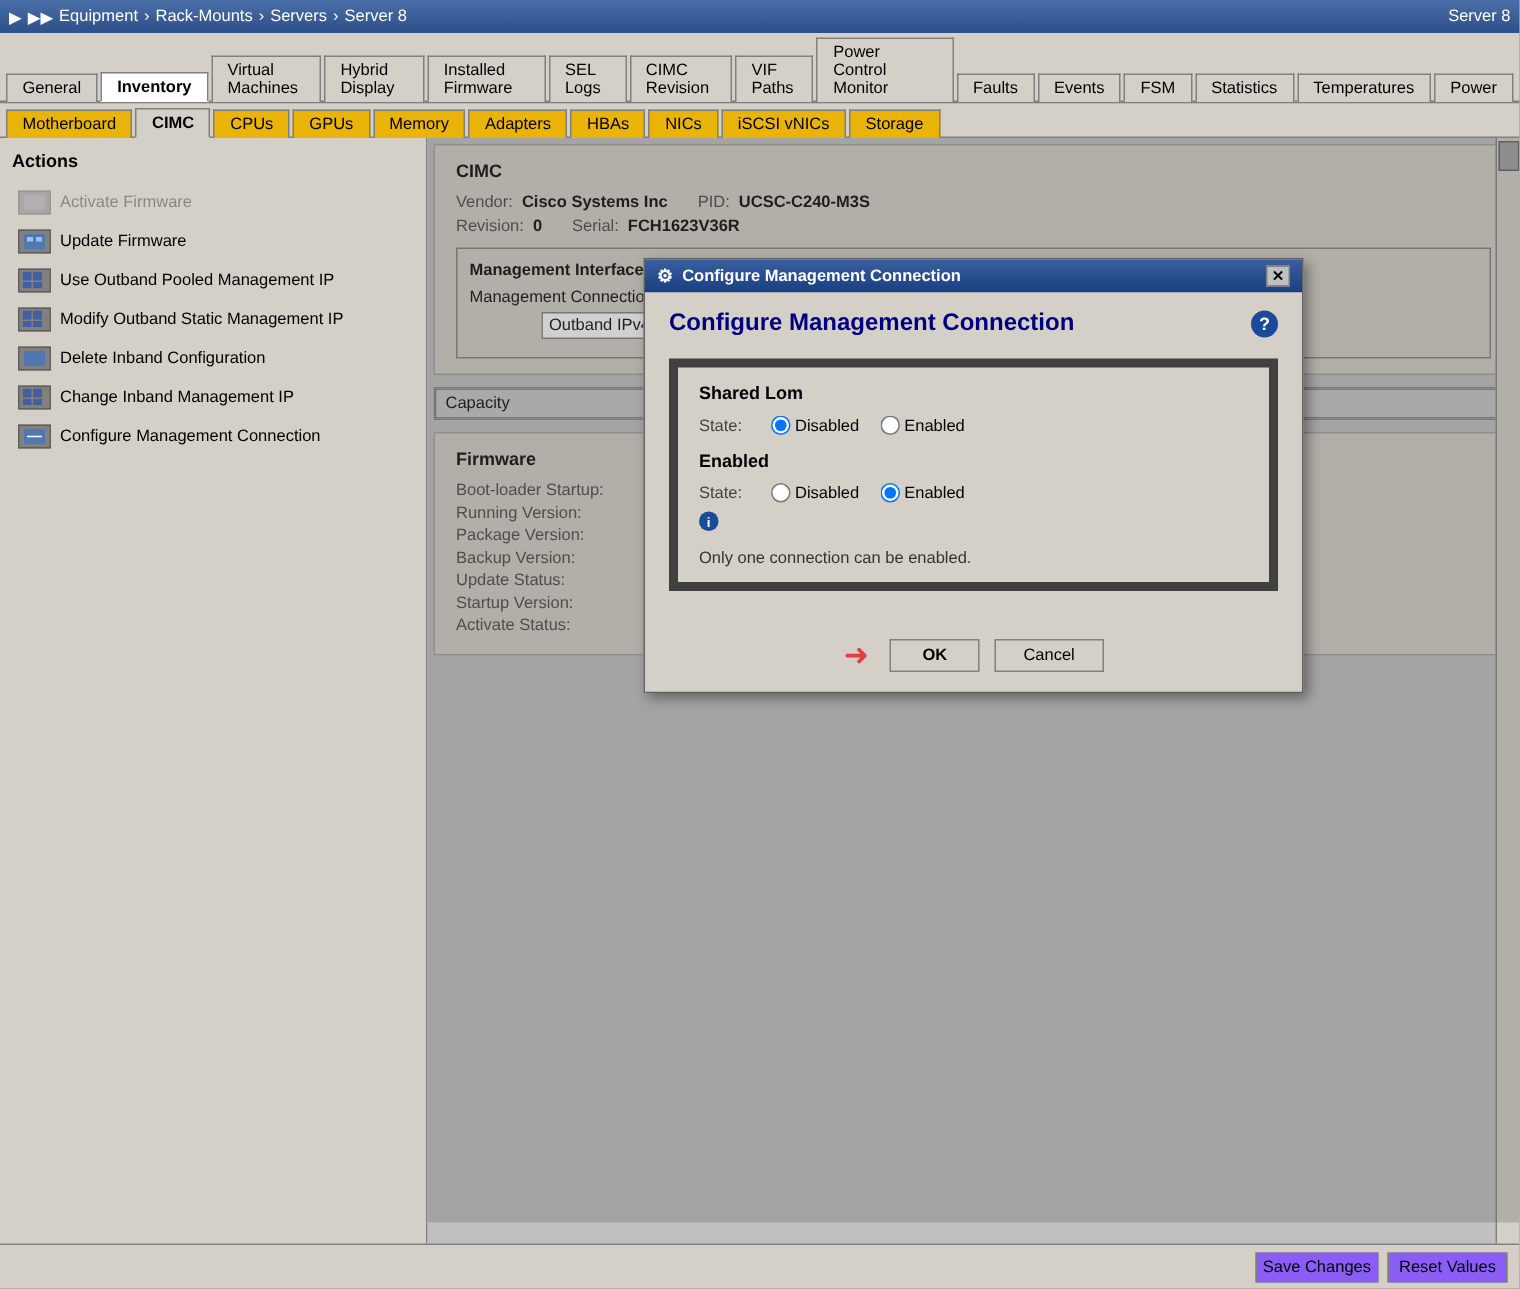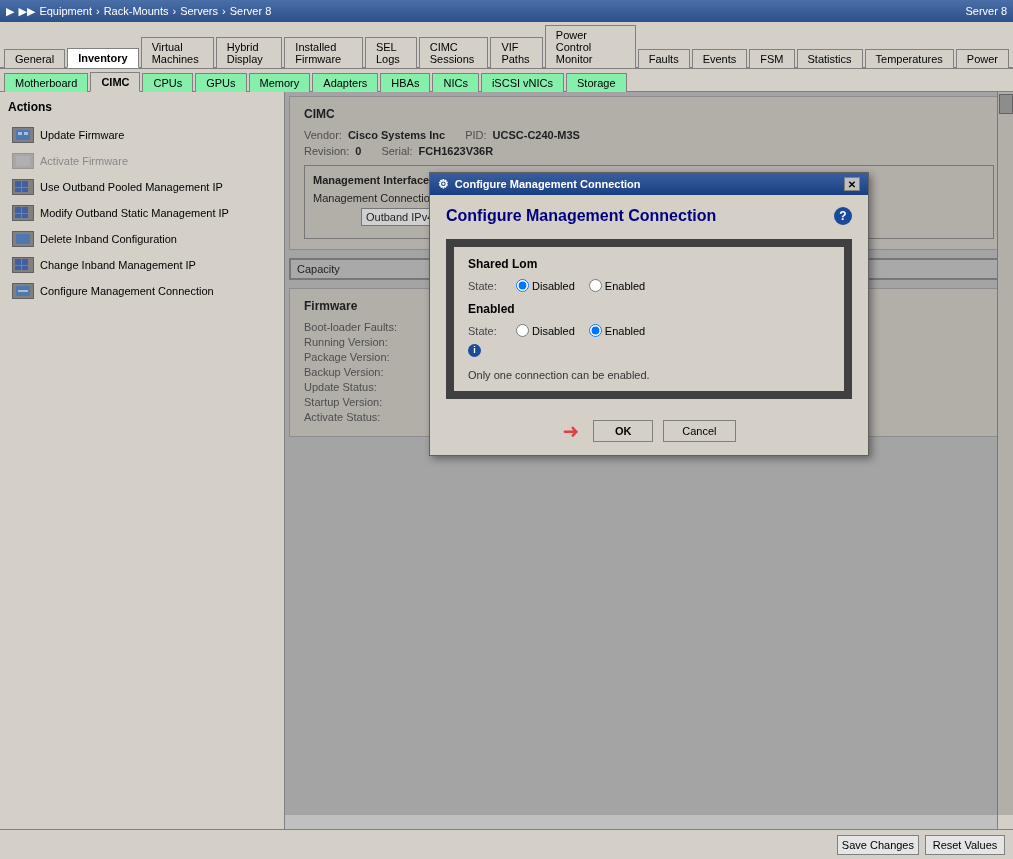--- a/index.html
+++ b/index.html
@@ -49,21 +49,21 @@
     .sub-tabs {
       background: #d4d0c8;
       border-bottom: 1px solid #808080;
       display: flex;
       align-items: flex-end;
       padding: 2px 4px 0 4px;
       gap: 2px;
     }
     .sub-tab {
       padding: 3px 10px;
-      background: #86efac;
+      background: #eab308;
       border: 1px solid #808080;
       border-bottom: none;
       cursor: pointer;
       color: #000;
       font-size: 11px;
       position: relative;
       top: 1px;
     }
     .sub-tab.active {
       background: #d4d0c8;
@@ -201,21 +201,21 @@
       padding: 0 8px;
       gap: 6px;
       position: absolute;
       bottom: 0;
       left: 0;
       right: 0;
     }
     .btn {
       padding: 3px 4px;
       border: 1px solid #808080;
-      background: #e5e5e5;
+      background: #8b5cf6;
       cursor: pointer;
       font-size: 11px;
       min-width: 80px;
       text-align: center;
     }
 
     
     .modal-overlay {
       position: absolute;
       top: 0; left: 0; right: 0; bottom: 30px;
@@ -281,22 +281,23 @@
       display: flex;
       align-items: center;
       justify-content: center;
       font-size: 12px;
       font-weight: bold;
       cursor: pointer;
     }
 
     
     .shared-lom-box {
-      border: 8px solid #404040;
+      border: 6px solid #404040;
       padding: 10px 14px;
+      margin-bottom: 10px;
       background: #d4d0c8;
     }
     .section-title { font-weight: bold; margin-bottom: 8px; font-size: 12px; }
     .radio-row { display: flex; align-items: center; gap: 8px; margin-bottom: 6px; }
     .radio-label { min-width: 40px; color: #444; }
     .radio-option { display: flex; align-items: center; gap: 3px; cursor: pointer; margin-right: 6px; }
 
     .info-note {
       font-size: 11px;
       color: #333;
@@ -360,21 +361,21 @@
   <div class="breadcrumb-right">Server 8</div>
 </div>
 
 <div class="main-tabs">
   <div class="main-tab">General</div>
   <div class="main-tab active">Inventory</div>
   <div class="main-tab">Virtual Machines</div>
   <div class="main-tab">Hybrid Display</div>
   <div class="main-tab">Installed Firmware</div>
   <div class="main-tab">SEL Logs</div>
-  <div class="main-tab">CIMC Sessions</div>
+  <div class="main-tab">CIMC Revision</div>
   <div class="main-tab">VIF Paths</div>
   <div class="main-tab">Power Control Monitor</div>
   <div class="main-tab">Faults</div>
   <div class="main-tab">Events</div>
   <div class="main-tab">FSM</div>
   <div class="main-tab">Statistics</div>
   <div class="main-tab">Temperatures</div>
   <div class="main-tab">Power</div>
 </div>
 
@@ -389,38 +390,38 @@
   <div class="sub-tab">NICs</div>
   <div class="sub-tab">iSCSI vNICs</div>
   <div class="sub-tab">Storage</div>
 </div>
 
 <div class="content-area" style="height: calc(859px - 22px - 28px - 26px - 30px); position: relative;">
 
   <div class="sidebar">
     <div class="sidebar-title">Actions</div>
 
+    <div class="action-item disabled">
+      <div class="action-icon">
+        <svg width="16" height="12" viewBox="0 0 16 12">
+            <rect x="1" y="1" width="14" height="10" fill="#9090a0" rx="1"></rect>
+          </svg>
+      </div>
+      <span class="action-label" style="color:#888;">Activate Firmware</span>
+    </div>
+
     <div class="action-item">
       <div class="action-icon">
         <svg width="16" height="12" viewBox="0 0 16 12">
             <rect x="1" y="1" width="14" height="10" fill="#5078b0" rx="1"></rect>
             <rect x="3" y="3" width="4" height="3" fill="#a0c0e8"></rect>
             <rect x="9" y="3" width="4" height="3" fill="#a0c0e8"></rect>
           </svg>
       </div>
       <span class="action-label">Update Firmware</span>
-    </div>
-
-    <div class="action-item disabled">
-      <div class="action-icon">
-        <svg width="16" height="12" viewBox="0 0 16 12">
-            <rect x="1" y="1" width="14" height="10" fill="#9090a0" rx="1"></rect>
-          </svg>
-      </div>
-      <span class="action-label" style="color:#888;">Activate Firmware</span>
     </div>
 
     <div class="action-item">
       <div class="action-icon">
         <svg width="16" height="12" viewBox="0 0 16 12">
             <rect x="0" y="0" width="6" height="6" fill="#4060a0"></rect>
             <rect x="7" y="0" width="6" height="6" fill="#4060a0"></rect>
             <rect x="0" y="7" width="6" height="4" fill="#4060a0"></rect>
             <rect x="7" y="7" width="6" height="4" fill="#4060a0"></rect>
           </svg>
@@ -523,21 +524,21 @@
             </tr>
           </thead>
           <tbody>
           </tbody>
         </table>
       </div>
 
       <div class="firmware-section">
         <div class="firmware-title">Firmware</div>
         <div class="firmware-row">
-          <span class="firmware-label">Boot-loader Faults:</span>
+          <span class="firmware-label">Boot-loader Startup:</span>
           <span></span>
         </div>
         <div class="firmware-row">
           <span class="firmware-label">Running Version:</span>
           <span></span>
         </div>
         <div class="firmware-row">
           <span class="firmware-label">Package Version:</span>
           <span></span>
         </div>

